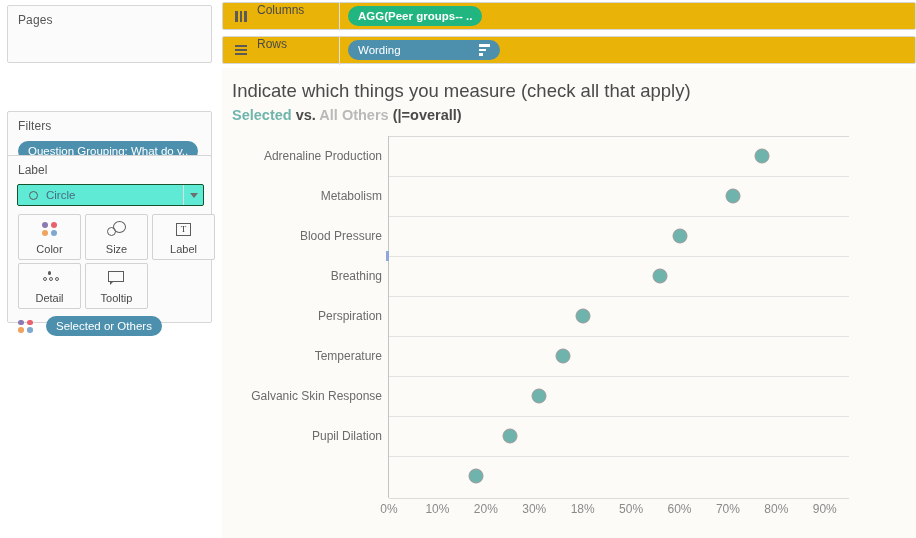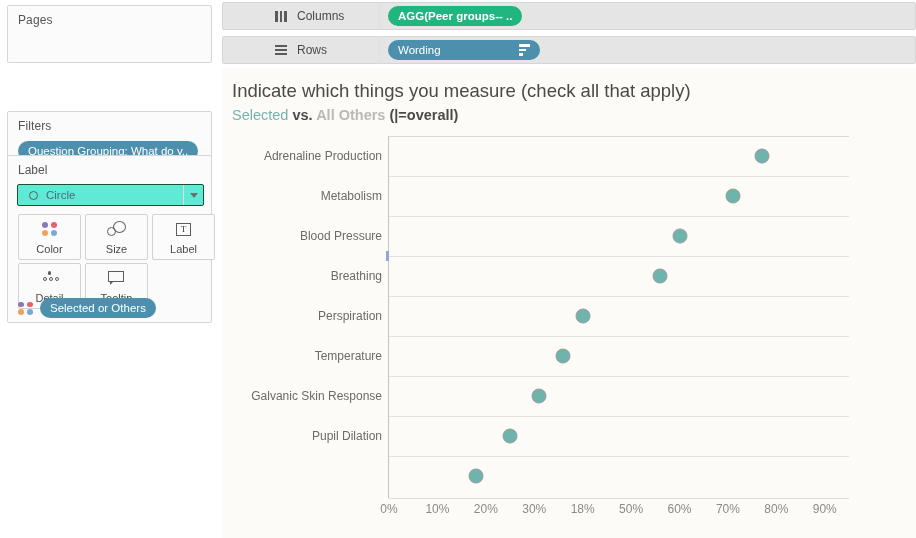--- a/index.html
+++ b/index.html
@@ -107,30 +107,30 @@
   .detail-icon .drow { position: absolute; left: 3px; top: 6px; display: flex; gap: 2px; }
   .detail-icon .drow i { width: 4px; height: 4px; border: 1px solid #5c5c5c; border-radius: 50%; display: block; }
 
   .tooltip-icon { position: relative; width: 17px; height: 14px; }
   .tooltip-icon .tbox { position: absolute; left: 0; top: 0; width: 16px; height: 11px;
     border: 1.3px solid #5c5c5c; }
   .tooltip-icon .ttail { position: absolute; left: 2px; top: 10px; width: 0; height: 0;
     border-left: 4px solid #5c5c5c; border-bottom: 4px solid transparent; }
 
   #marks-color-pill-row {
-    position: absolute; left: 10px; top: 142px; display: flex; align-items: center; gap: 6px;
+    position: absolute; left: 10px; top: 160px; display: flex; align-items: center; gap: 12px;
   }
   #marks-color-pill-row .dots4 i { width: 5.5px; height: 5.5px; }
   #marks-color-pill { max-width: 170px; }
 
   
   .shelf {
     position: absolute; left: 222px; height: 28px; width: 694px;
-    background: #e5e5e5; border: 1px solid #d6d6d6; border-radius: 2px;
-    display: flex; align-items: center; padding-left: 40px;
+    background: #eab308; border: 1px solid #d6d6d6; border-radius: 2px;
+    display: flex; 
   }
   #columns-shelf { top: 2px; }
   #rows-shelf { top: 36px; }
   .shelf-icon { width: 16px; margin-left: 10px; display: flex; align-items: center; justify-content: center; }
   .shelf-name { font-size: 12px; color: #4a4a4a; margin-left: 8px; width: 82px; }
   .shelf-divider { width: 1px; height: 28px; background: #e0e0e0; }
   .shelf-drop { flex: 1; display: flex; align-items: center; padding-left: 8px; }
 
   .icon-cols { display: flex; gap: 2px; align-items: flex-end; }
   .icon-cols i { display: block; width: 2.5px; height: 11px; background: #5a5a5a; }
@@ -150,21 +150,21 @@
     background: #fdfbf7;
   }
   #chart-title {
     position: absolute; left: 10px; top: 12px;
     font-size: 18.5px; color: #4a4a4a; white-space: nowrap;
   }
   #chart-subtitle {
     position: absolute; left: 10px; top: 39px;
     font-size: 14.5px; white-space: nowrap;
   }
-  #chart-subtitle .sel { color: #6fb5ad; font-weight: normal; }
+  #chart-subtitle .sel { color: #6fb5ad; font-weight: bold; }
   #chart-subtitle .vs { color: #4a4a4a; font-weight: bold; }
   #chart-subtitle .oth { color: #b9b9b9; font-weight: bold; }
   #chart-subtitle .ovr { color: #4a4a4a; font-weight: bold; }
 
   #plot-wrap { position: absolute; left: 0; top: 68px; width: 694px; height: 402px; }
 
   #row-headers {
     position: absolute; left: 8px; top: 0; width: 158px; height: 362px;
   }
   .row-header {

